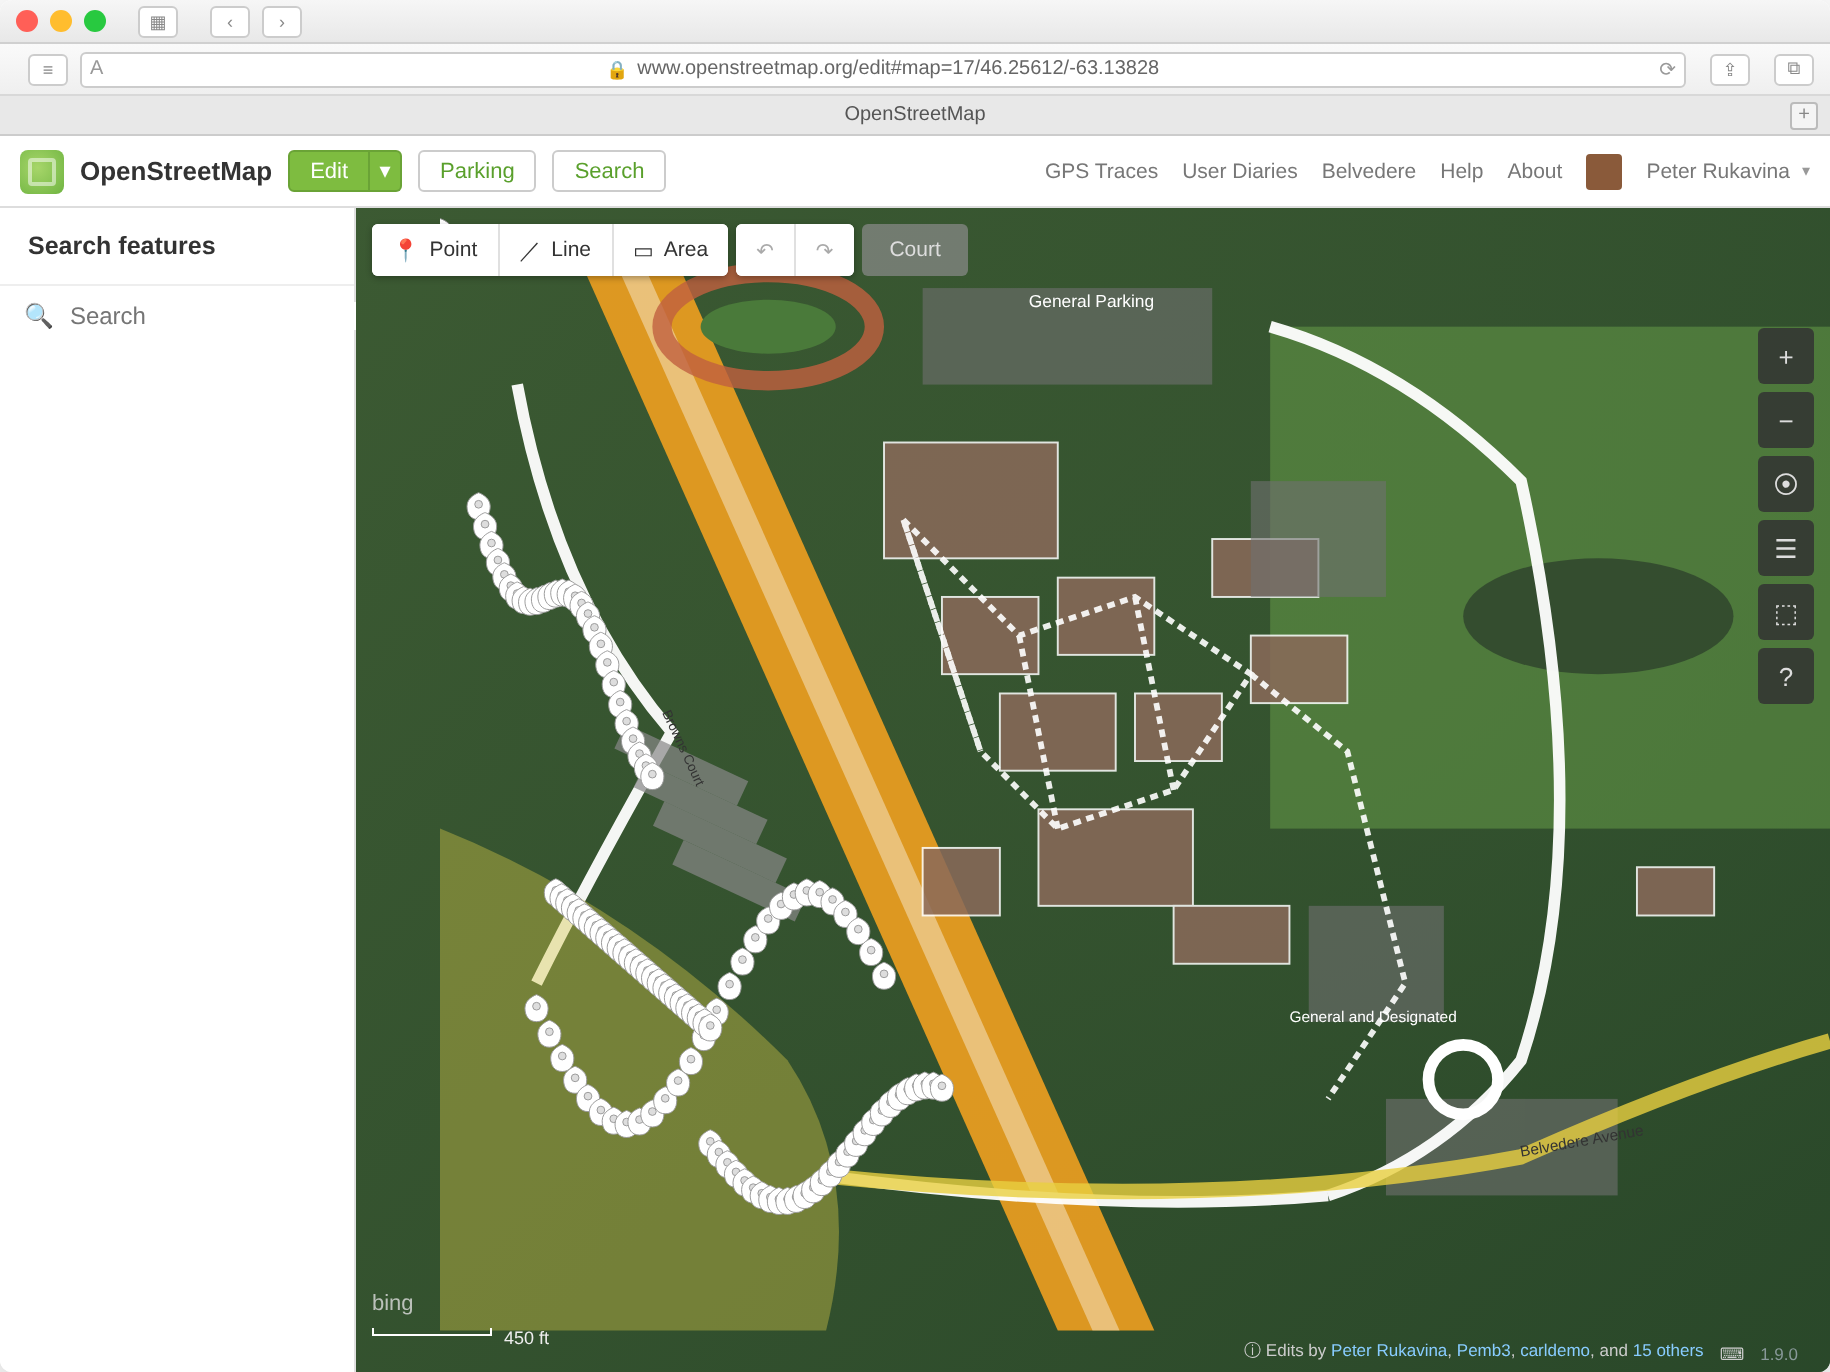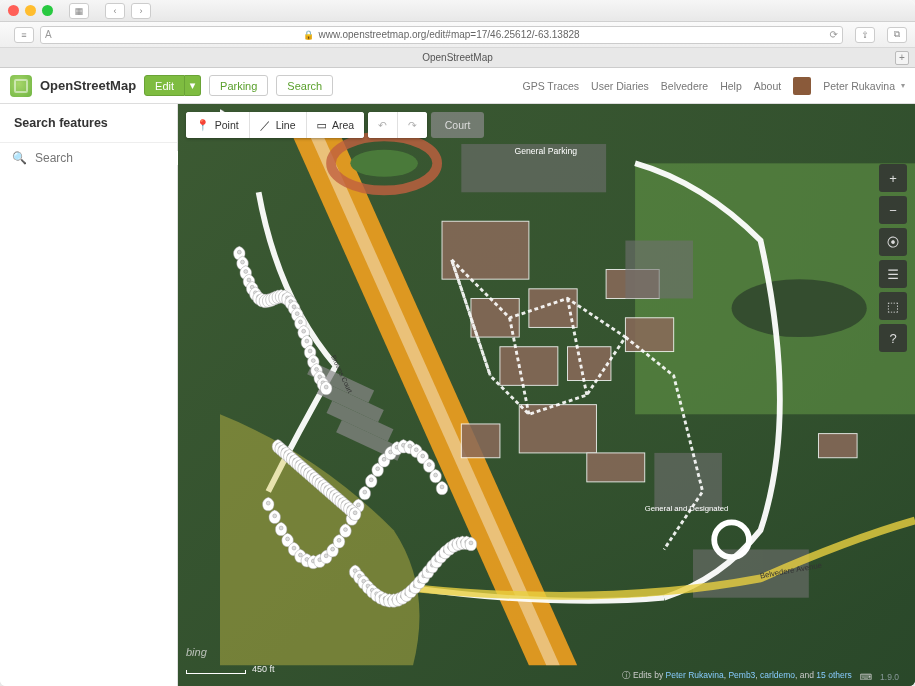--- a/index.html
+++ b/index.html
@@ -46,23 +46,23 @@
 .campus svg { width:100%; height:100%; }
 .toolbar { position:absolute; top:8px; left:8px; display:flex; gap:4px; z-index:10; }
 .tool-group { display:flex; background:#fff; border-radius:3px; box-shadow:0 1px 3px rgba(0,0,0,.3); overflow:hidden; }
 .tool { height:26px; padding:0 10px; font-size:10.5px; color:#333; border:none; background:#fff; border-right:1px solid #e0e0e0; display:flex; align-items:center; gap:5px; cursor:pointer; }
 .tool:last-child{border-right:none;}
 .tool.disabled { color:#aaa; }
 .tool-ic { font-size:11px; }
 .save-btn { height:26px; padding:0 14px; background:rgba(140,140,140,.7); color:#ddd; border-radius:3px; font-size:10.5px; display:flex; align-items:center; }
 .vtools { position:absolute; right:8px; top:60px; display:flex; flex-direction:column; gap:4px; z-index:10; }
 .vtool { width:28px; height:28px; background:rgba(50,50,50,.85); color:#ddd; border-radius:3px; display:flex; align-items:center; justify-content:center; font-size:13px; cursor:pointer; }
-.scale { position:absolute; left:8px; bottom:12px; color:#eee; font-size:9px; display:flex; align-items:flex-end; gap:6px; z-index:10; }
+.scale { position:absolute; left:8px; bottom:12px; color:#eee; font-size:9px; display:flex; align-items:flex-start; gap:6px; z-index:10; }
 .scale-bar { width:60px; height:4px; border:1px solid #fff; border-top:none; }
-.bing { position:absolute; left:8px; bottom:28px; color:#ddd; font-size:11px; font-style:italic; opacity:.8; z-index:10; }
+.bing { position:absolute; left:8px; bottom:28px; color:#ddd; font-size:11px; opacity:.8; z-index:10; }
 .attrib { position:absolute; right:16px; bottom:4px; font-size:8.5px; color:#ccc; z-index:10; display:flex; gap:8px; align-items:flex-end; }
 .attrib .link { color:#8cf; }
 .attrib .ver { color:#899; }
 .pin { fill:#fff; stroke:#888; stroke-width:.5; }
 </style>
 </head>
 <body>
 
 <div class="window">
 

